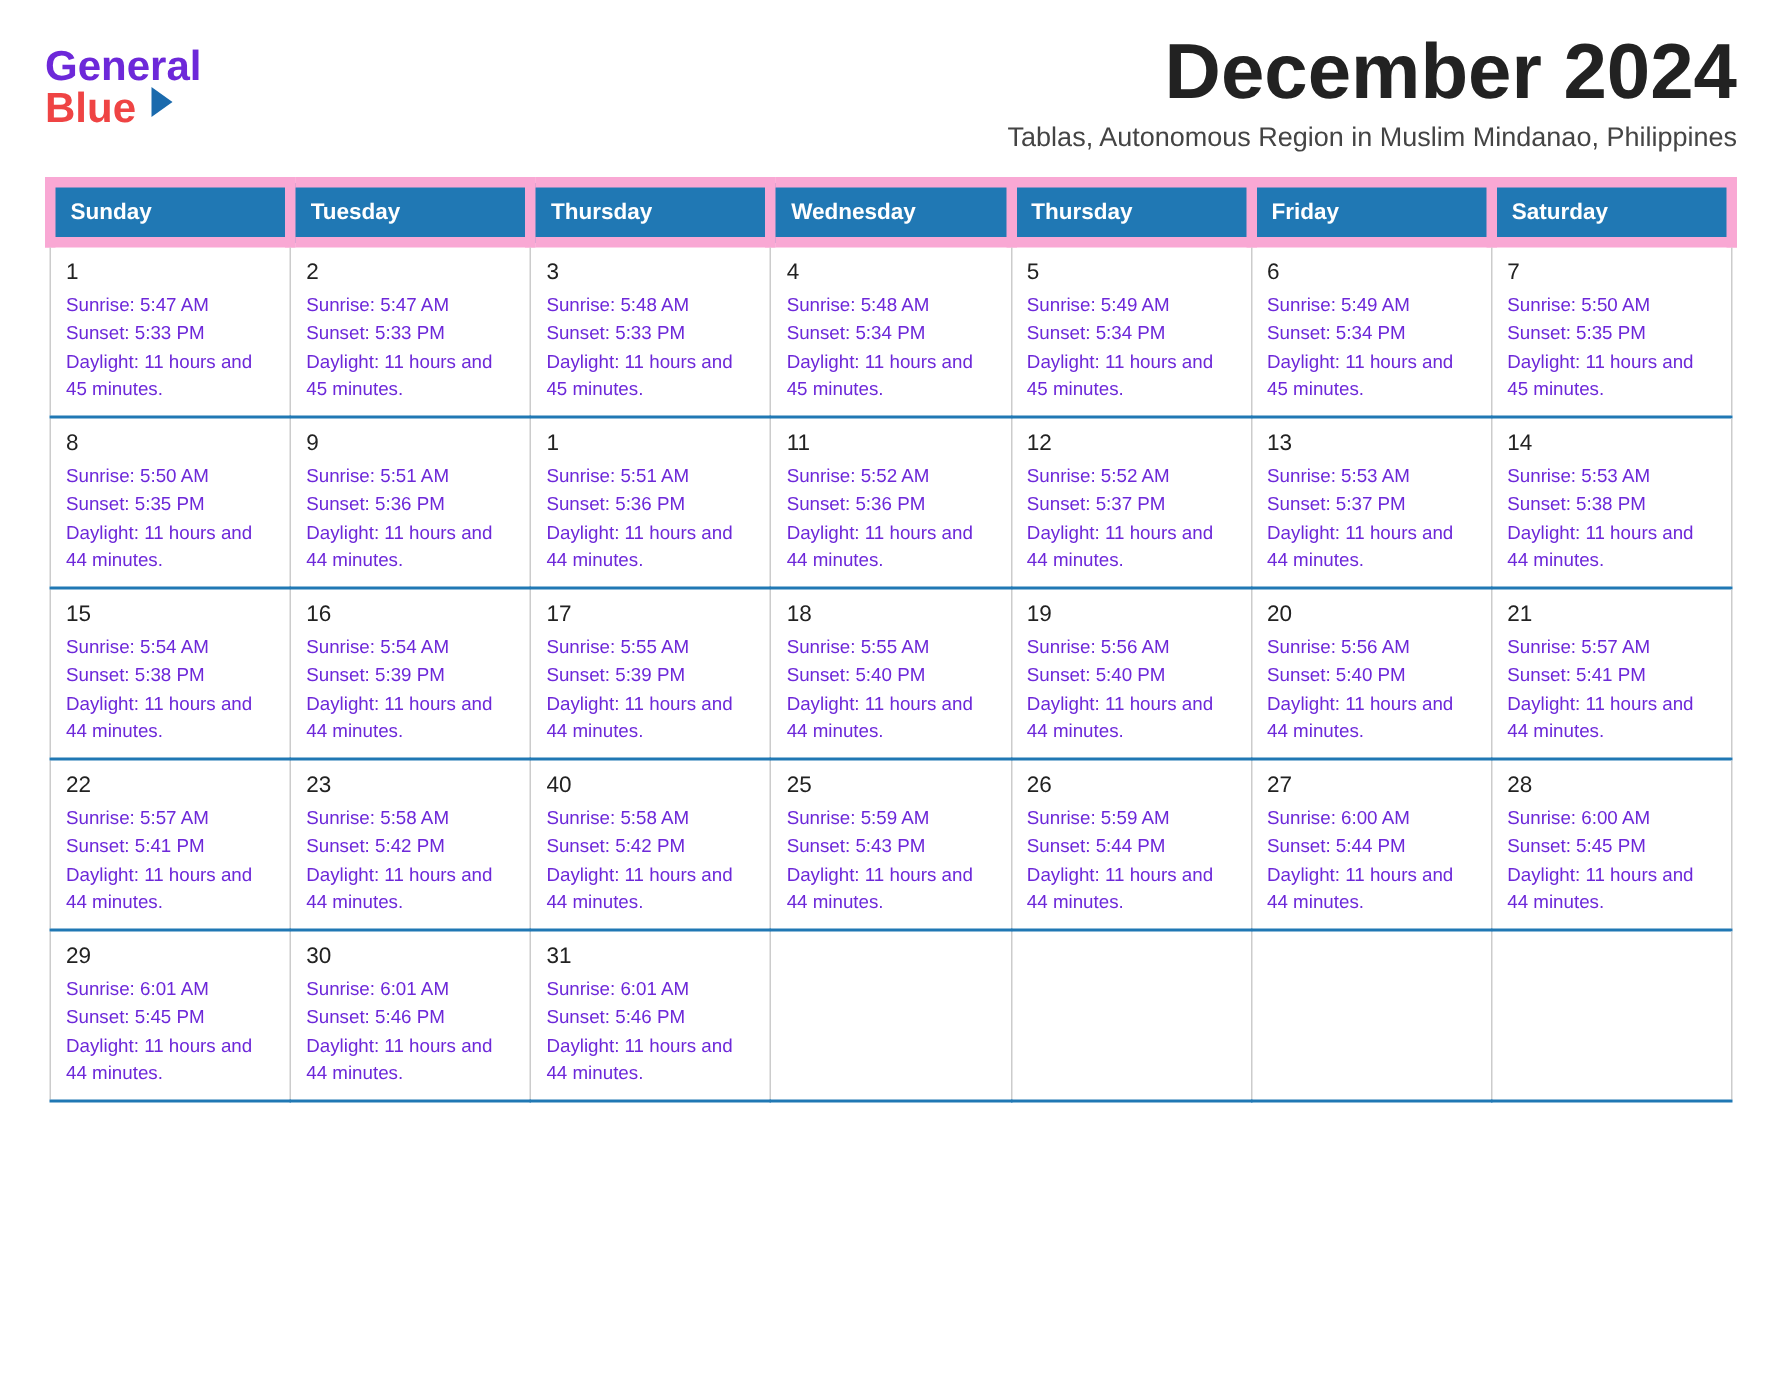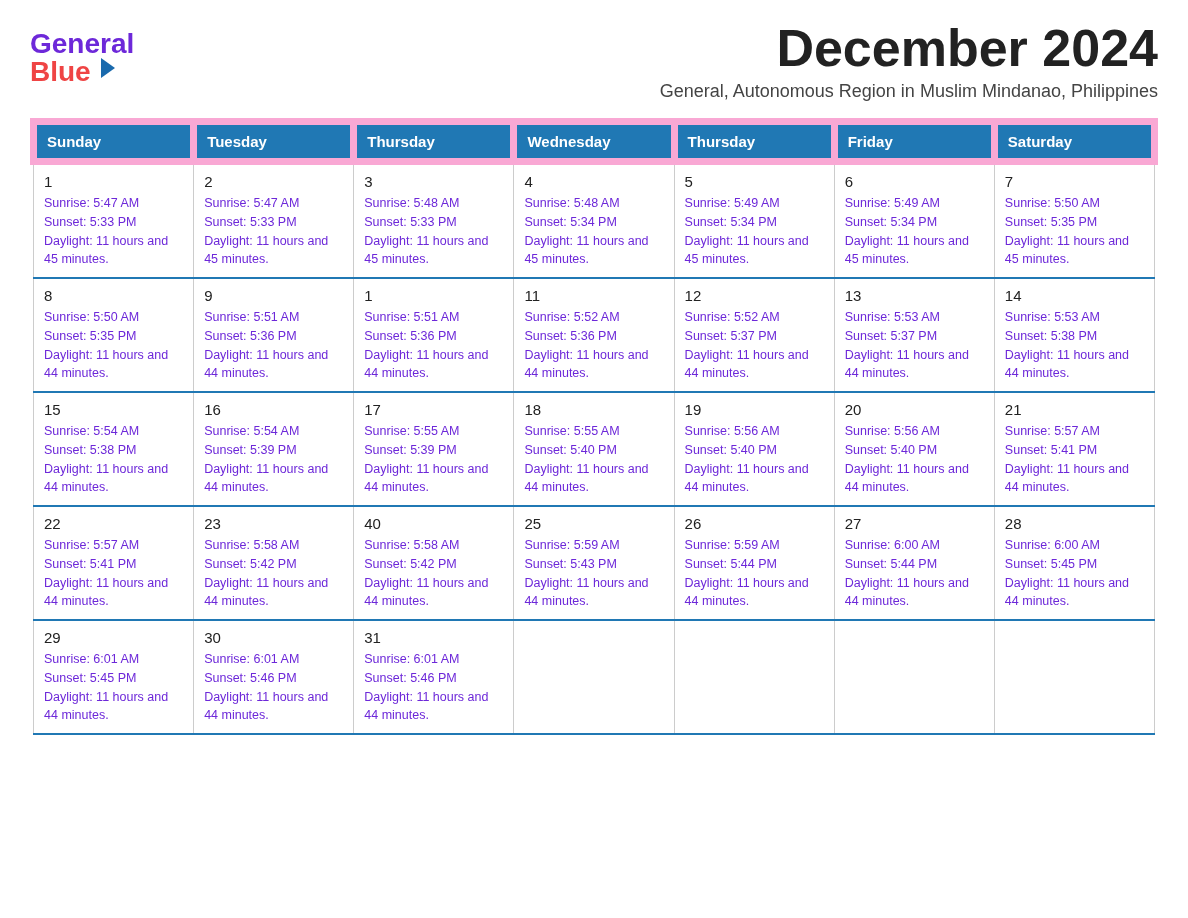--- a/index.html
+++ b/index.html
@@ -108,21 +108,21 @@
 <div class="header-area">
   <div class="logo">
     <span class="logo-general">General</span>
     <span class="logo-blue">
       <span>Blue</span>
       <span class="logo-arrow"></span>
     </span>
   </div>
   <div class="title-area">
     <div class="month-title">December 2024</div>
-    <div class="subtitle">General, Autonomous Region in Muslim Mindanao, Philippines</div>
+    <div class="subtitle">Tablas, Autonomous Region in Muslim Mindanao, Philippines</div>
   </div>
 </div>
 
 <table>
   <thead>
     <tr>
     <th>Sunday</th>
         <th>Tuesday</th>
         <th>Thursday</th>
         <th>Wednesday</th>

